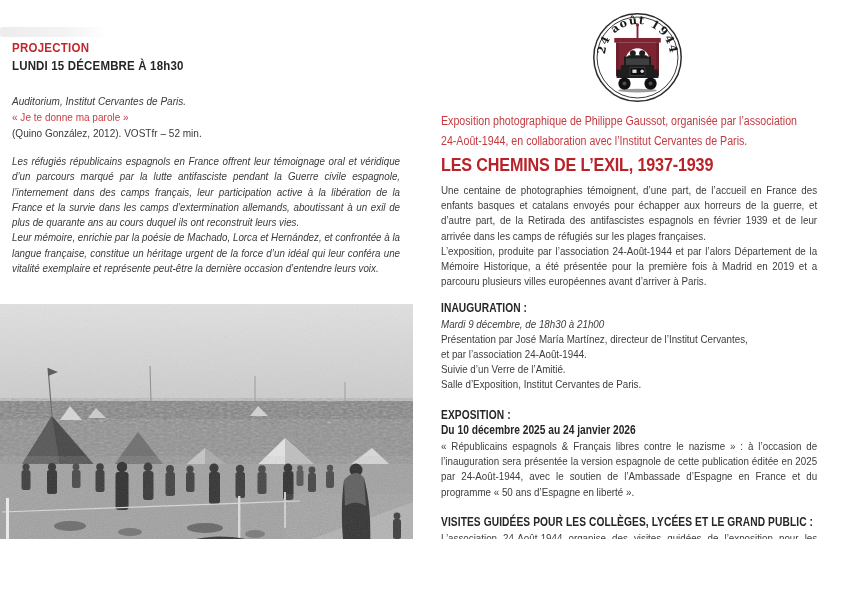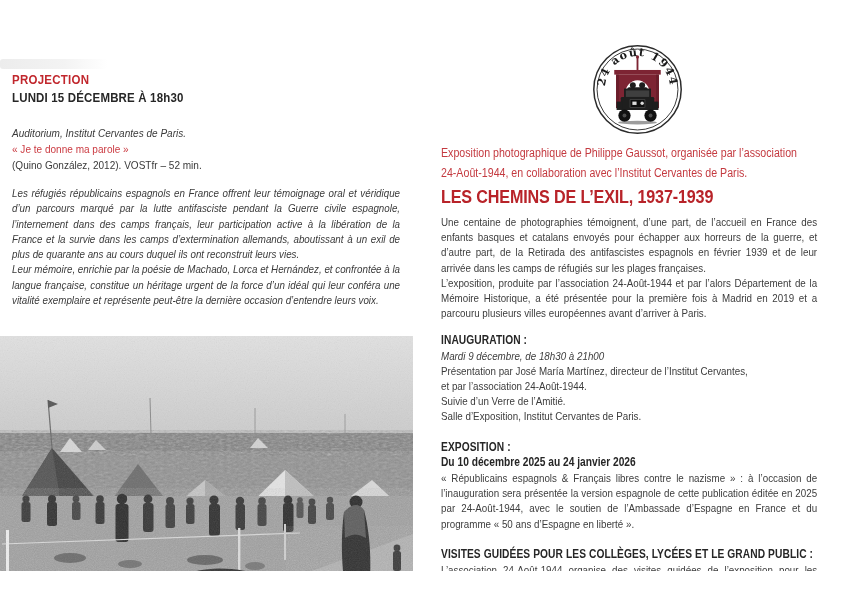--- a/index.html
+++ b/index.html
@@ -1,18 +1,18 @@
 <!DOCTYPE html>
 <html><head>
 <meta charset="utf-8">
 <style>
   html,body{margin:0;padding:0;background:#ffffff;}
   body{width:842px;height:595px;overflow:hidden;font-family:"Liberation Sans",sans-serif;
        -webkit-font-smoothing:antialiased;}
-  .page{position:relative;width:842px;height:539px;background:#fff;overflow:hidden;margin-top:32px;}
+  .page{position:relative;width:842px;height:539px;background:#fff;overflow:hidden;}
 
   
   .squeeze-l{width:456px;transform:scaleX(0.851);transform-origin:0 0;}
   .squeeze-r{width:442px;transform:scaleX(0.851);transform-origin:0 0;}
 
   .left-col{position:absolute;left:12px;top:40px;width:388px;}
   .right-col{position:absolute;left:441px;top:111px;width:376px;}
 
   .kicker{font-size:13.5px;font-weight:bold;color:#c1272d;letter-spacing:.3px;}
   .datehead{font-size:13.5px;font-weight:bold;color:#262626;margin-top:3px;letter-spacing:.2px;}

